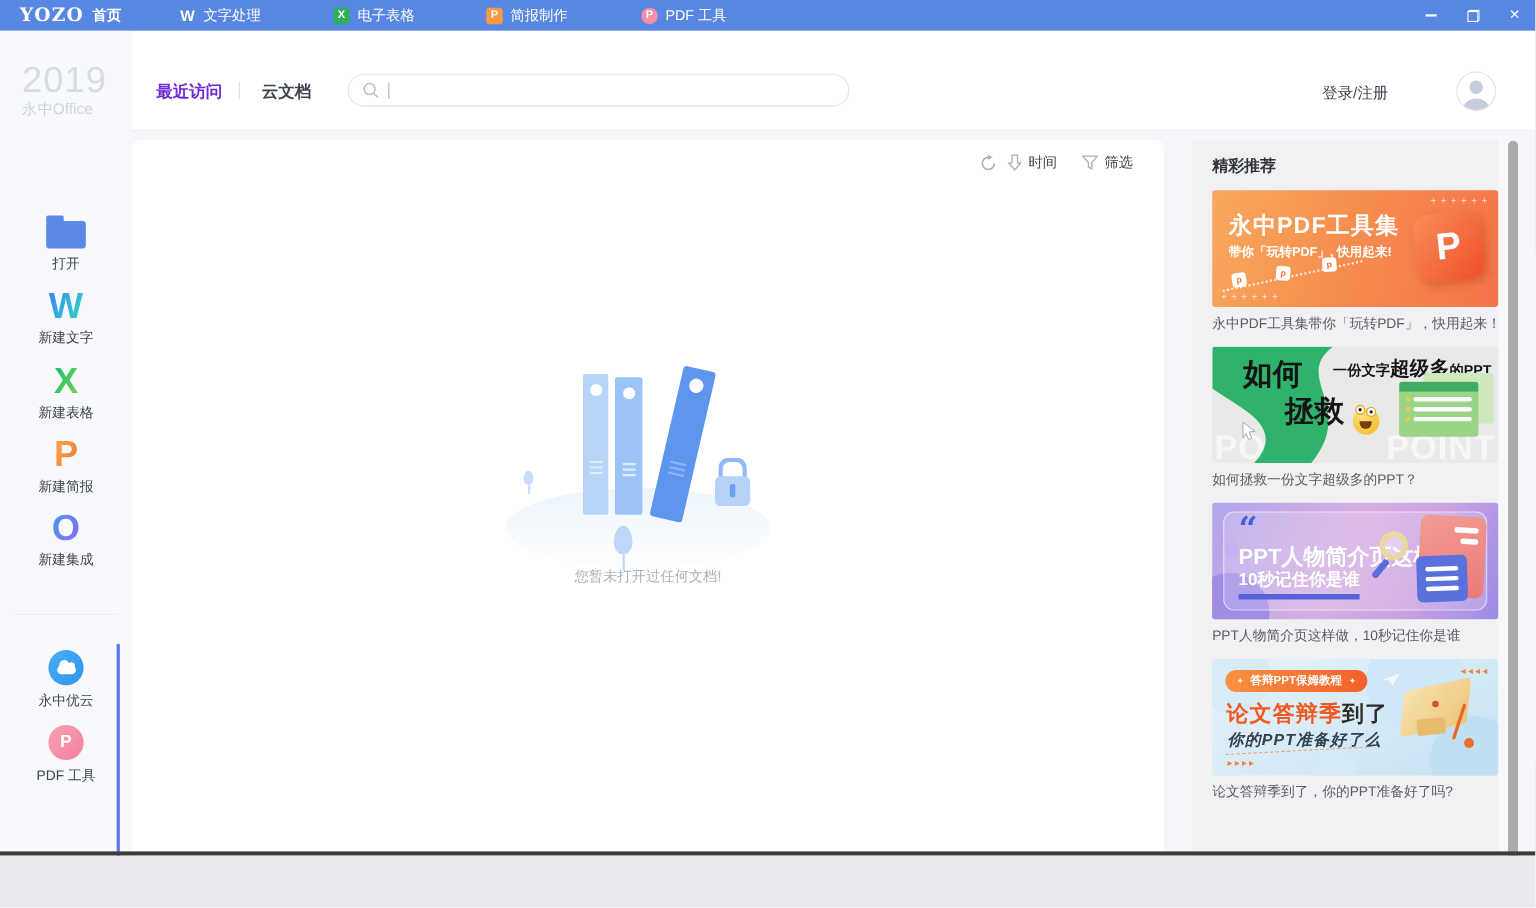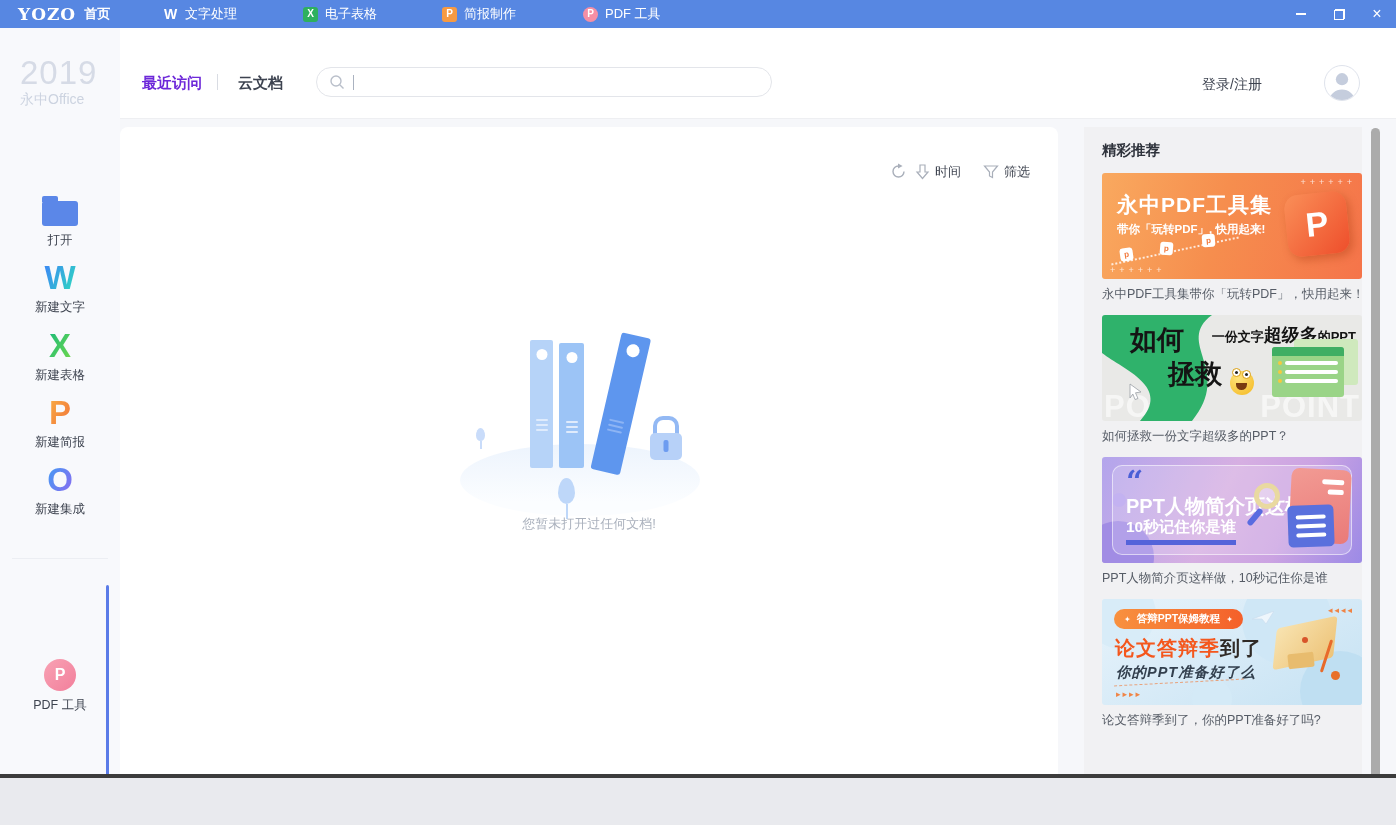--- a/index.html
+++ b/index.html
@@ -62,21 +62,21 @@
   .h-tabdiv{position:absolute;left:97px;top:46px;width:1px;height:16px;background:#d9dce3;}
   .searchbox{position:absolute;left:196px;top:39px;width:456px;height:30px;border:1px solid #e3e5ea;border-radius:16px;
              background:#fff;display:flex;align-items:center;padding:0 12px;box-sizing:border-box;gap:8px;}
   .searchbox input{border:none;outline:none;flex:1;font-size:13px;background:transparent;color:#333;padding:0;}
   .caret{width:1px;height:15px;background:#aab2c0;}
   .login{position:absolute;right:134px;top:48px;font-size:14px;color:#3d4350;cursor:pointer;}
   .avatar{position:absolute;right:36px;top:37px;width:34px;height:34px;border-radius:50%;border:1px solid #dfe3ec;
           overflow:hidden;background:#fff;cursor:pointer;}
   
   .main-card{position:absolute;left:120px;top:127px;width:938px;height:674px;background:#fff;border-radius:8px;}
-  .toolbar{position:absolute;right:28px;top:12px;display:flex;align-items:flex-start;color:#3f4450;font-size:13px;margin-top:24px;}
+  .toolbar{position:absolute;right:28px;top:12px;display:flex;align-items:flex-end;color:#3f4450;font-size:13px;}
   .toolbar .grp{display:flex;align-items:center;gap:5px;cursor:pointer;}
   .toolbar .sp{width:22px;}
   .toolbar .sp-sm{width:8px;}
   
   .illus{position:absolute;left:340px;top:205px;width:240px;height:185px;}
   .mound{position:absolute;left:0;top:112px;width:240px;height:72px;border-radius:50%;
          background:linear-gradient(180deg,#edf4fd 0%,#fbfdff 80%);}
   .book{position:absolute;border-radius:2px;}
   .book .dot{position:absolute;left:50%;transform:translateX(-50%);top:9px;background:#fff;border-radius:50%;}
   .book .bars{position:absolute;left:50%;transform:translateX(-50%);top:62%;display:flex;flex-direction:column;gap:3px;}
@@ -275,20 +275,28 @@
     </div>
     <div class="side-item" style="top:434px;">
       <div class="ico-wrap">
           <span class="grad-letter go">O</span>
         </div>
       <div class="lbl">新建集成</div>
     </div>
 
     <div class="side-divider"></div>
 
+    <div class="side-item" style="top:562px;">
+      <div class="ico-wrap">
+          <span class="circ cloudbg">
+            <span class="mini-cloud"></span>
+          </span>
+        </div>
+      <div class="lbl">永中优云</div>
+    </div>
     <div class="side-item" style="top:630px;">
       <div class="ico-wrap">
           <span class="circ pdfbg">P</span>
         </div>
       <div class="lbl">PDF 工具</div>
     </div>
     <div class="side-item" style="top:764px;">
       <div class="ico-wrap">
           <span class="circ fbbg">
             <span class="bubble">

